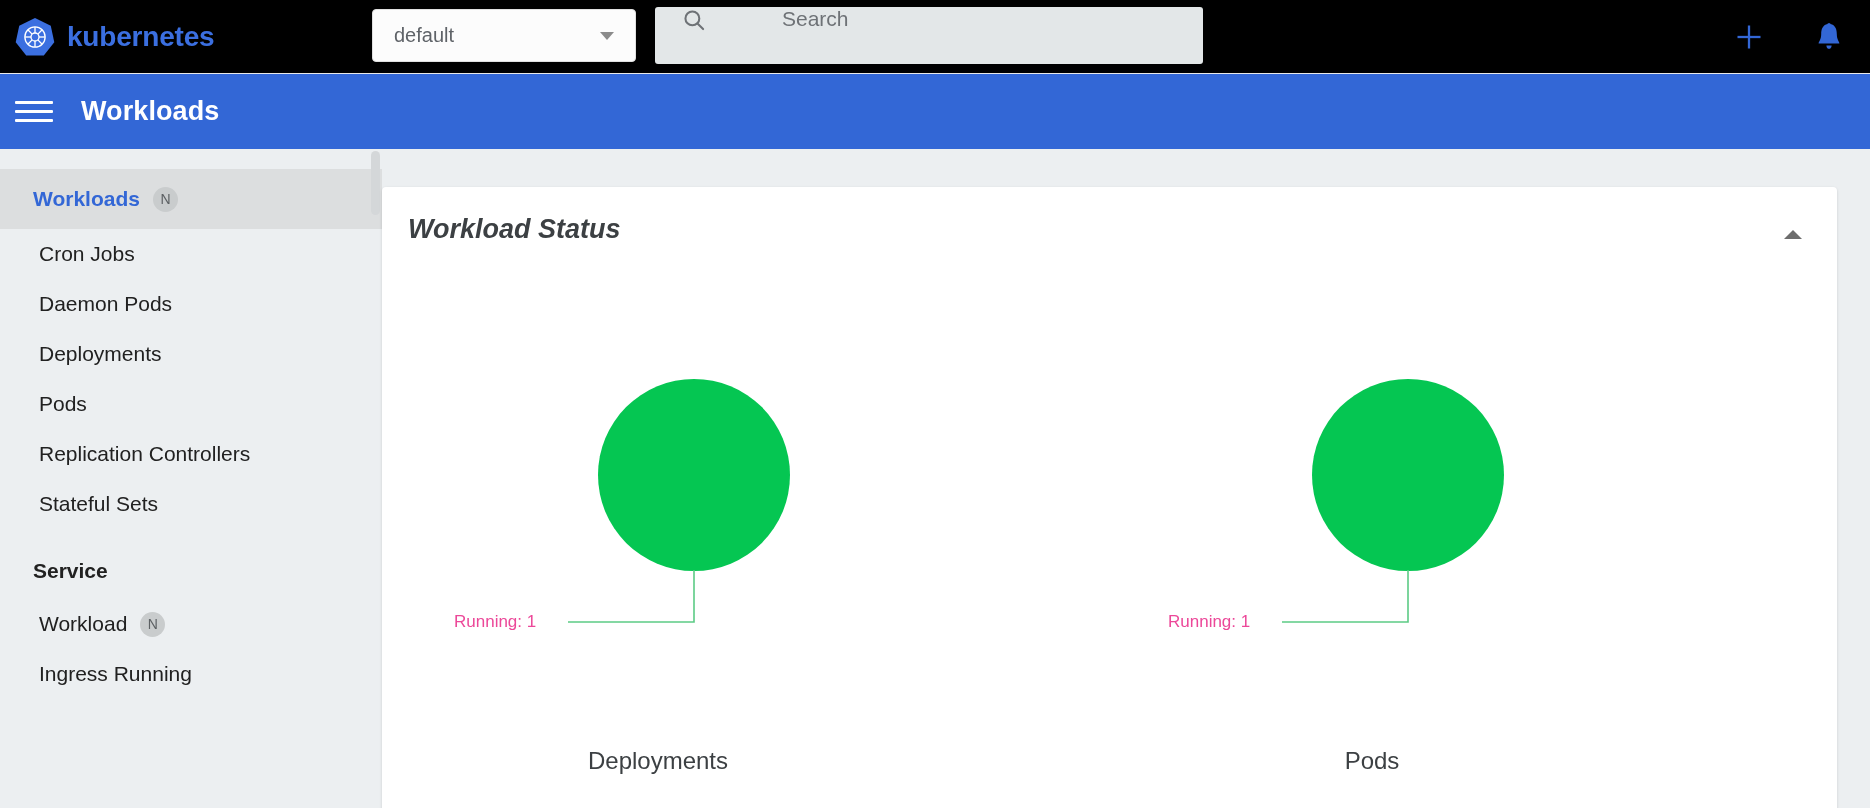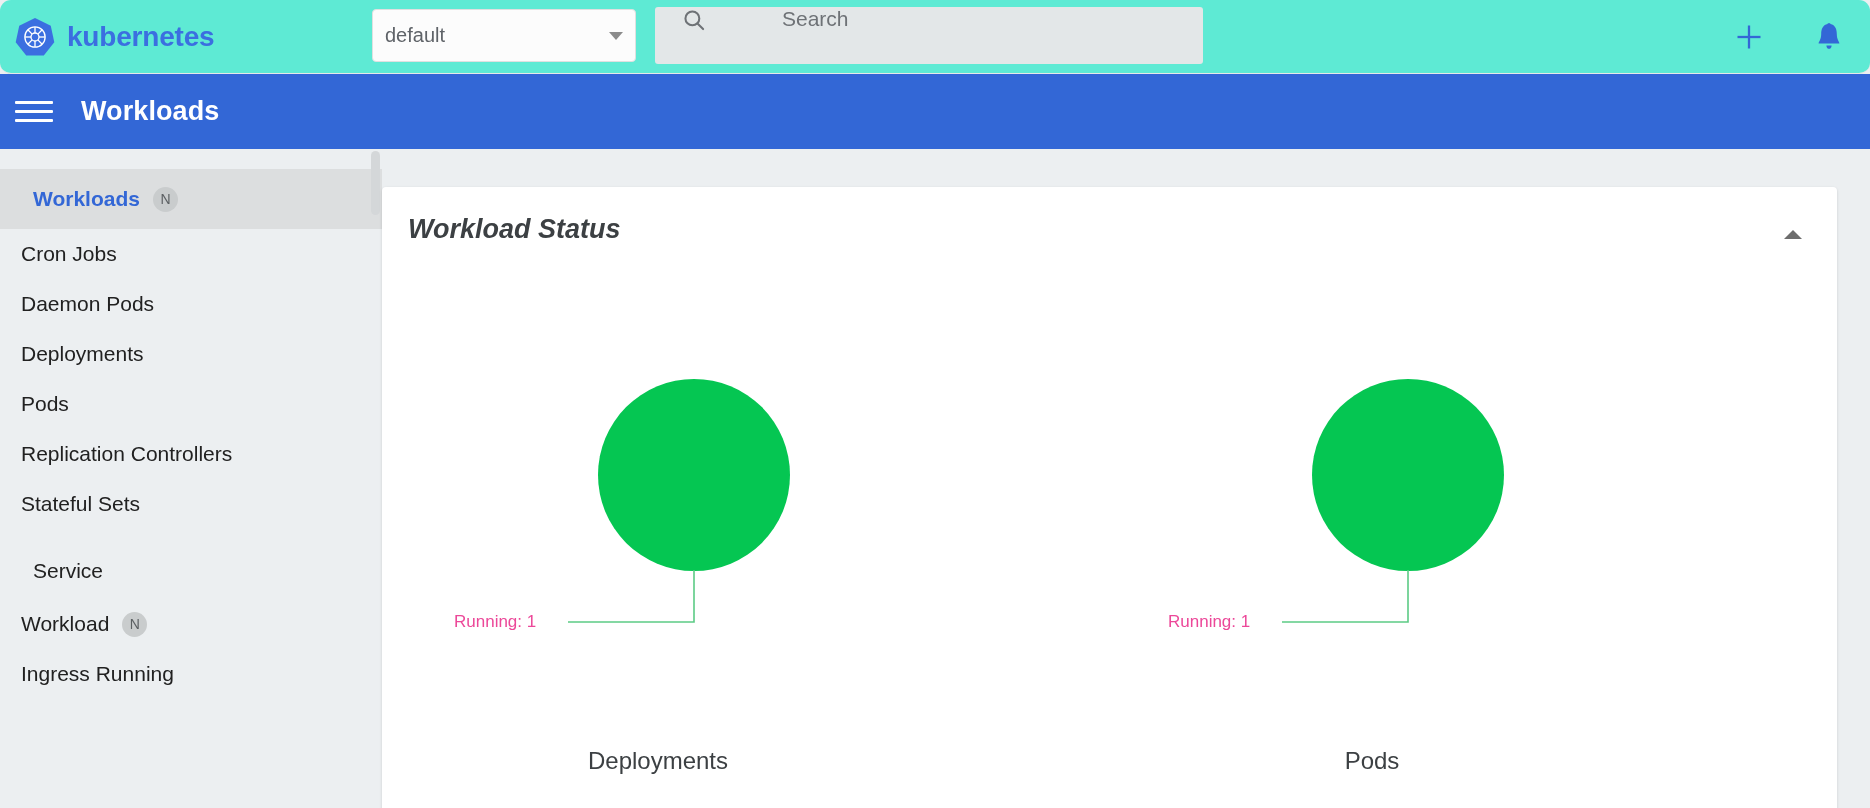--- a/index.html
+++ b/index.html
@@ -11,25 +11,24 @@
     font-family: "Liberation Sans", sans-serif;
     -webkit-font-smoothing: antialiased;
   }
 
   
   .topbar {
     position: absolute;
     top: 0; left: 0;
     width: 1870px;
     height: 74px;
-    background: #5eead4;
+    background: #000000;
     border-bottom: 1px solid #e8e8e8;
     display: flex;
     align-items: center;
-    border-radius: 11px;
   }
   .brand {
     display: flex;
     align-items: center;
     margin-left: 14px;
     gap: 11px;
   }
   .k8s-logo { width: 42px; height: 42px; display: block; }
   .brand-text {
     font-size: 28px;
@@ -42,21 +41,21 @@
     position: absolute;
     left: 372px;
     top: 9px;
     width: 264px;
     height: 53px;
     background: #fcfcfc;
     border: 1px solid #e0e0e0;
     border-radius: 4px;
     display: flex;
     align-items: center;
-    padding: 0 12px;
+    padding: 0 21px;
   }
   .ns-value {
     font-size: 20px;
     color: #5f6368;
     flex: 1;
   }
   .caret-down {
     width: 0; height: 0;
     border-left: 7px solid transparent;
     border-right: 7px solid transparent;
@@ -135,41 +134,41 @@
     top: 0; left: 0;
     width: 382px;
     height: 659px;
     background: #eceff1;
     overflow: hidden;
   }
   .nav-item {
     height: 50px;
     display: flex;
     align-items: center;
-    padding-left: 21px;
+    padding-left: 39px;
     font-size: 21px;
     color: #212121;
   }
   .nav-item.top-level {
     padding-left: 33px;
   }
   .nav-item.active {
     background: #dcdedf;
     color: #3367d6;
     font-weight: bold;
     height: 60px;
     margin-top: 20px;
   }
   .nav-group-title {
     height: 56px;
     display: flex;
     align-items: center;
     padding-left: 33px;
     font-size: 21px;
-    font-weight: normal;
+    font-weight: bold;
     color: #212121;
     margin-top: 14px;
   }
   .badge-n {
     display: inline-flex;
     align-items: center;
     justify-content: center;
     width: 25px; height: 25px;
     border-radius: 50%;
     background: #c9cccd;

